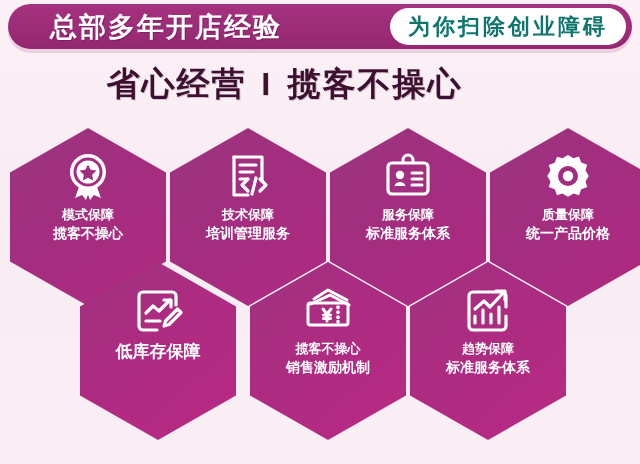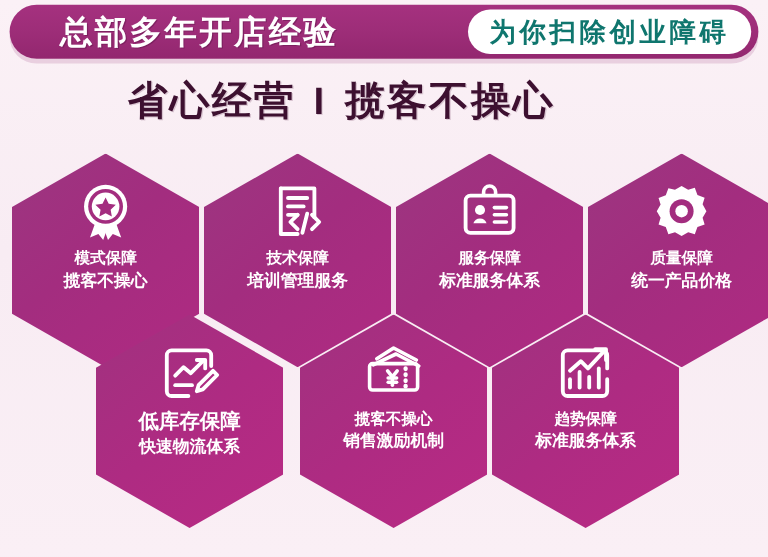--- a/index.html
+++ b/index.html
@@ -239,21 +239,20 @@
       <div class="hex-icon">
         <svg width="52" height="52" viewBox="0 0 52 52" fill="none" stroke="#fff" stroke-width="3.2" stroke-linecap="round" stroke-linejoin="round">
           <path d="M44 20 V11 a4 4 0 0 0 -4 -4 H11 a4 4 0 0 0 -4 4 v30 a4 4 0 0 0 4 4 h14"></path>
           <path d="M14 28 L21 21 L27 26 L38 15"></path>
           <path d="M32 15 H39 V22"></path>
           <path d="M14 36 H28"></path>
           <path d="M45.5 24 l3.5 3.5 L37 39.5 l-5 1.5 l1.5 -5 Z" fill="none"></path>
         </svg>
       </div>
       <div class="hex-title small">低库存保障</div>
-      <div class="hex-sub">快速物流体系</div>
     </div>
 
     <div class="hex row2 h5">
       <div class="hex-icon">
         <svg width="52" height="52" viewBox="0 0 52 52" fill="none" stroke="#fff" stroke-width="3" stroke-linecap="round" stroke-linejoin="round">
           <path d="M12 14 L26 5 L45 15"></path>
           <path d="M9 19 L28 10 L47 20"></path>
           <rect x="6" y="18" width="40" height="22" rx="2.5"></rect>
           <path d="M21 24 L25 29 L29 24"></path>
           <path d="M21.5 30 H28.5"></path>

